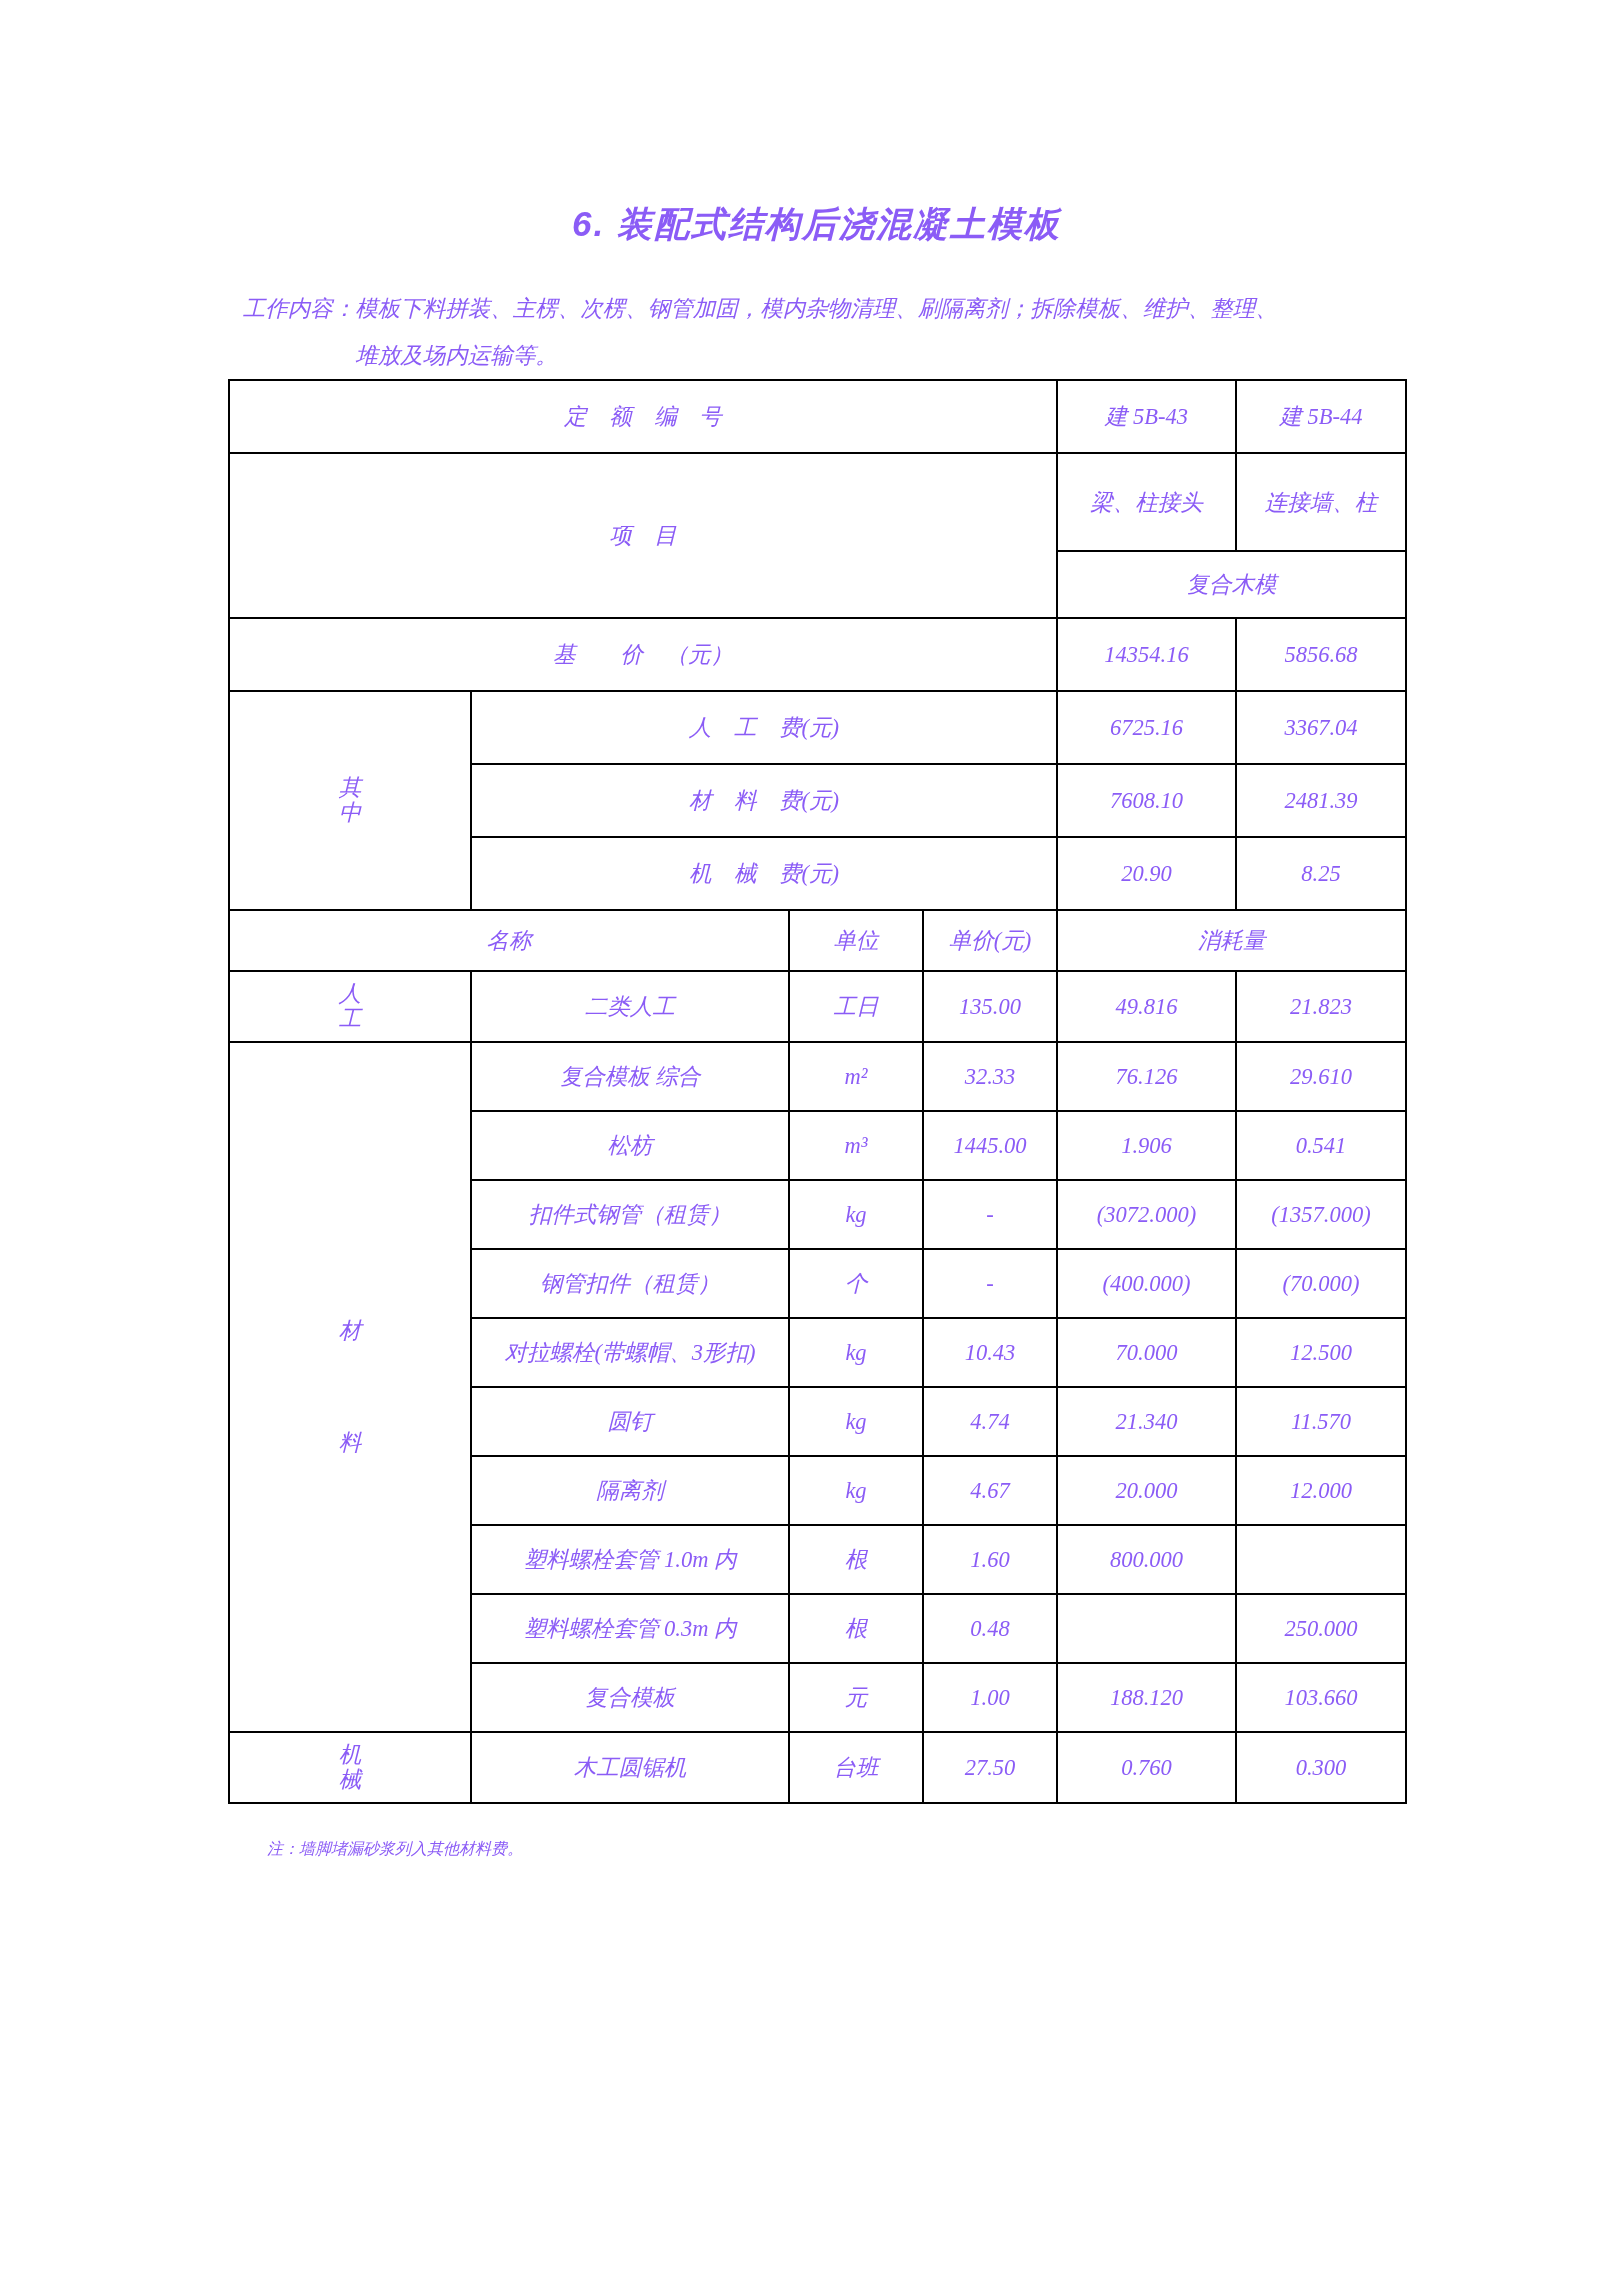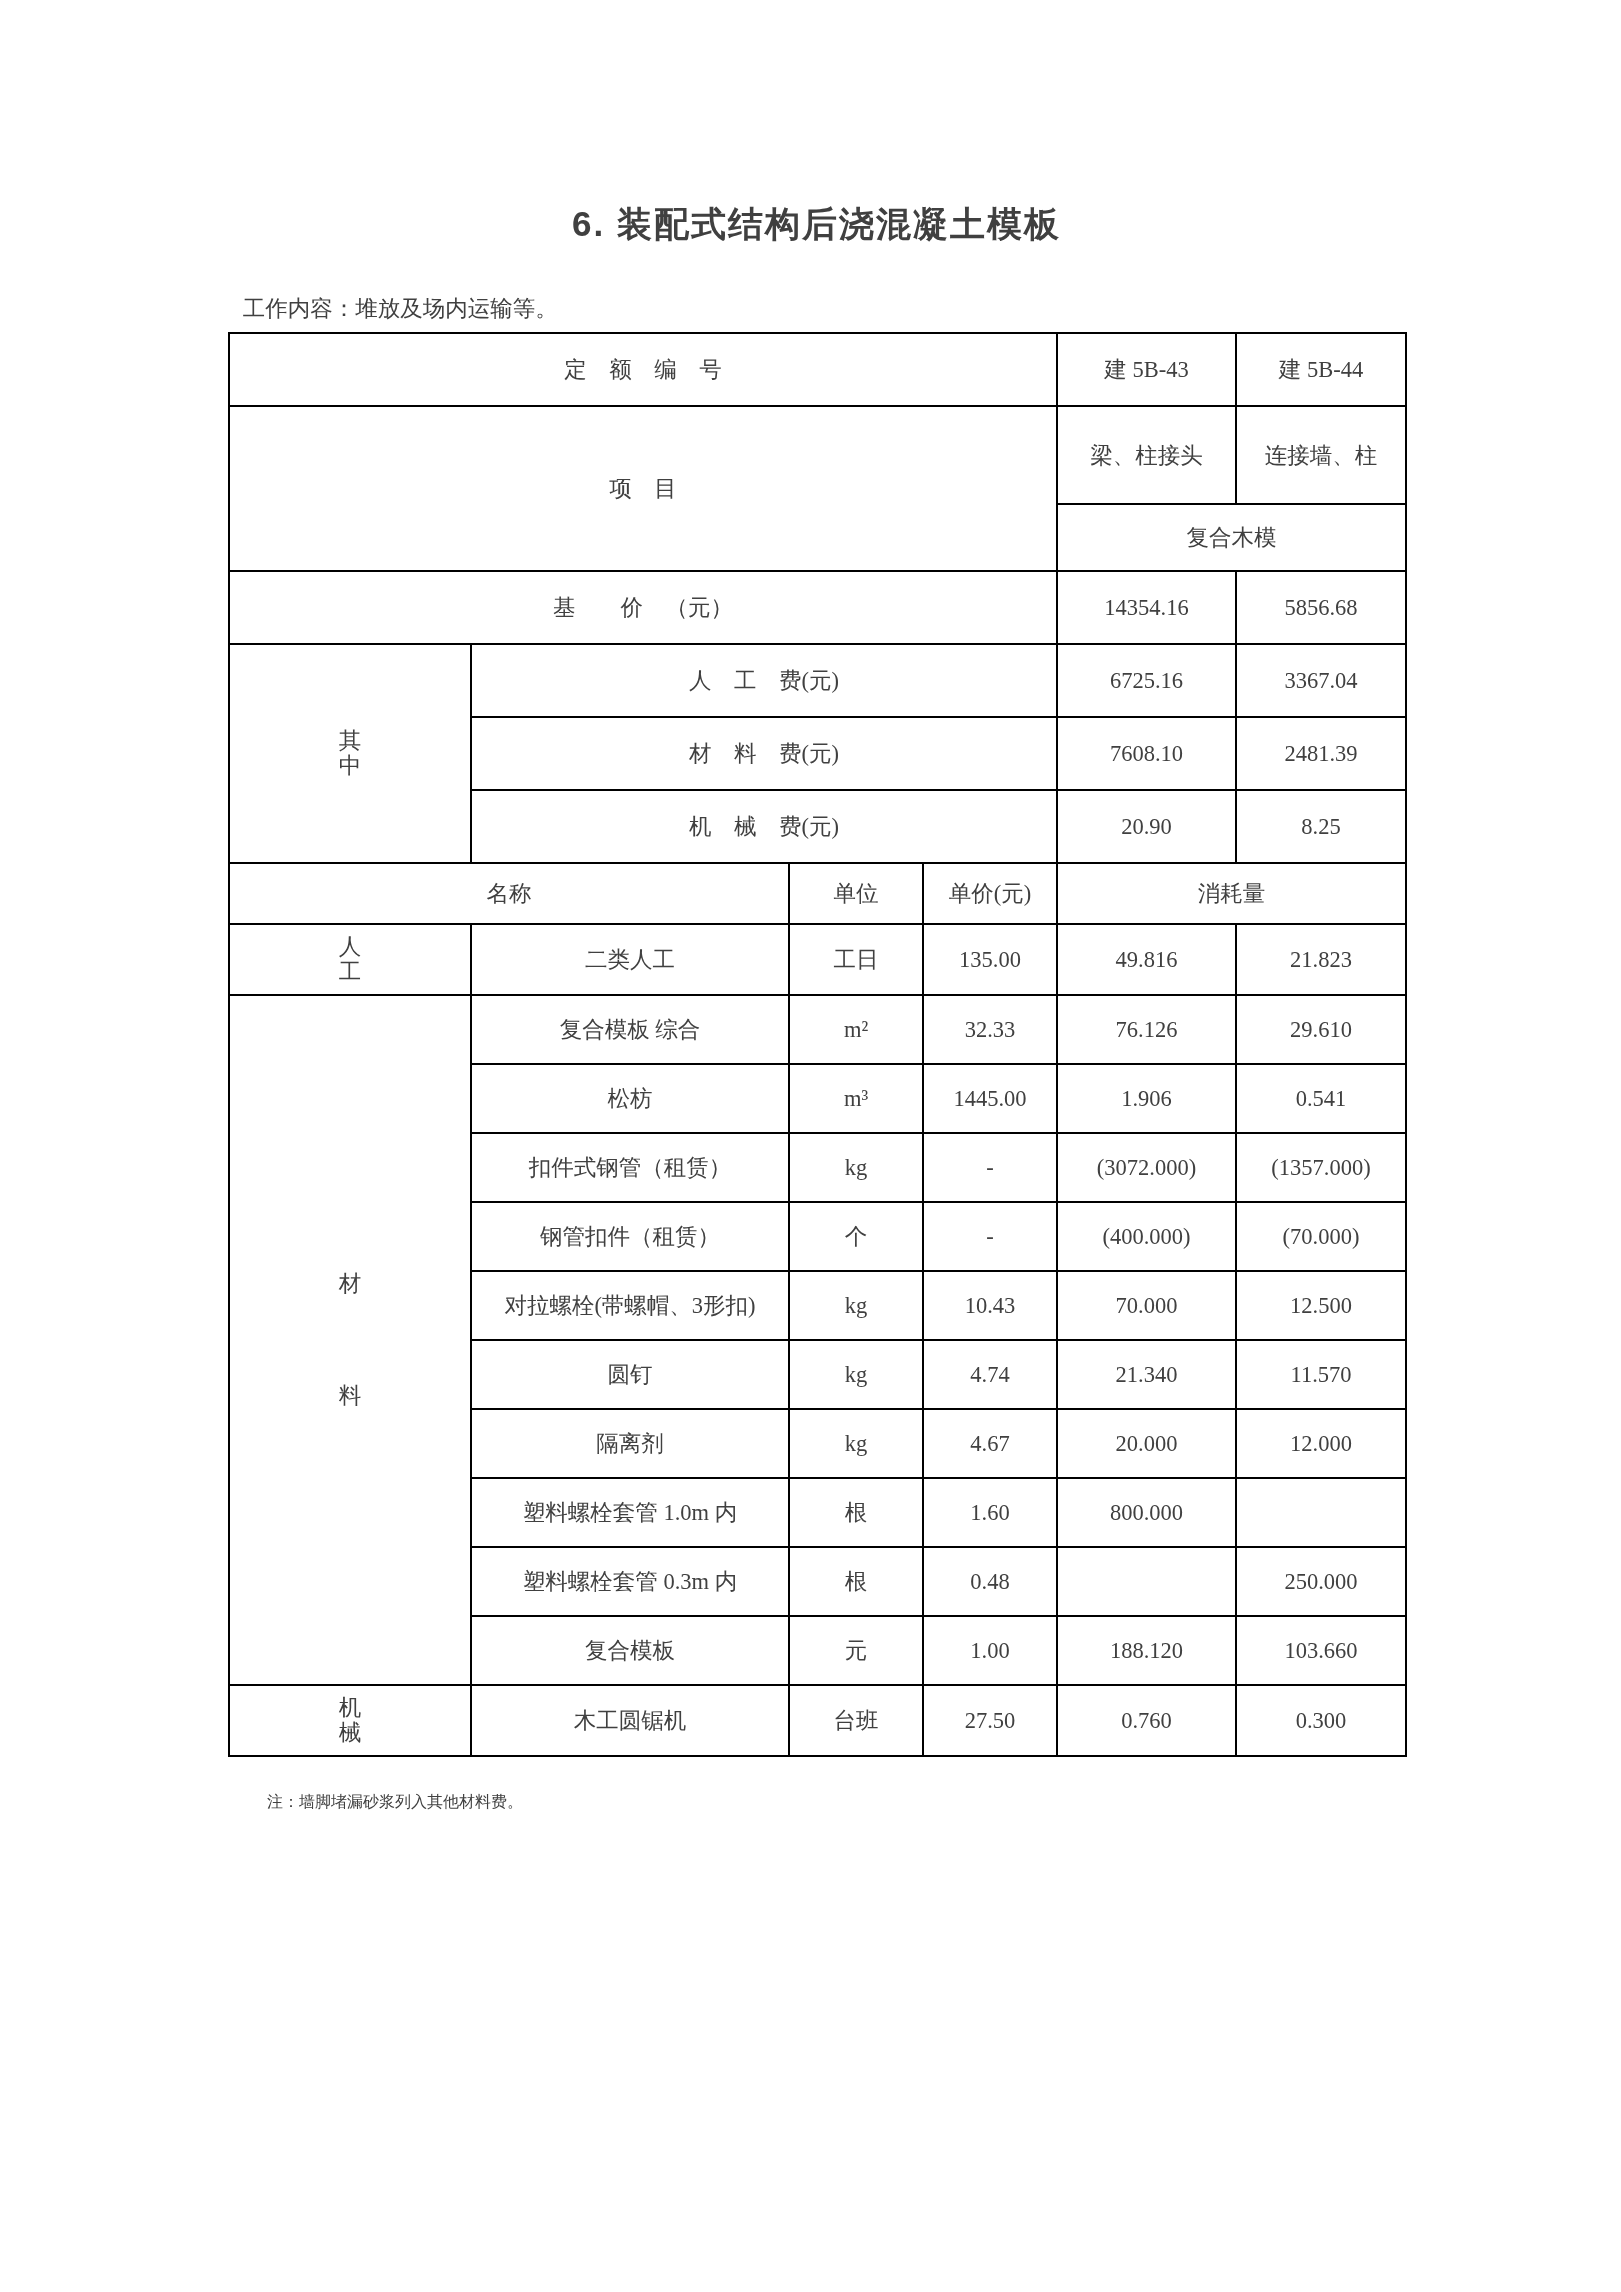--- a/index.html
+++ b/index.html
@@ -1,22 +1,23 @@
 <!DOCTYPE html>
 <html><head>
 <meta charset="utf-8">
 <style>
   html,body { margin:0; padding:0; background:#ffffff; }
   .page {
     position:relative;
     width:1621px; height:1936px;
     background:#ffffff;
-    color:#404040;
+    color:#8b5cf6;
     font-family:"Liberation Serif","DejaVu Serif",serif;
     overflow:hidden;
+    font-style:italic;
   }
   .content {
     position:absolute;
     left:228px; top:0;
     width:1177px;
   }
   .doc-title {
     margin-top:201px;
     text-align:center;
     font-size:35px;
@@ -90,20 +91,21 @@
 <body>
 
 <div class="page">
   <div class="content">
 
     <div class="doc-title">6. 装配式结构后浇混凝土模板</div>
 
     <div class="work-content">
       <div class="wc-label">工作内容：</div>
       <div class="wc-text">
+        <div>模板下料拼装、主楞、次楞、钢管加固，模内杂物清理、刷隔离剂；拆除模板、维护、整理、</div>
         <div>堆放及场内运输等。</div>
       </div>
     </div>
 
 
     <table class="quota">
       <colgroup>
         <col style="width:242px">
         <col style="width:318px">
         <col style="width:134px">

